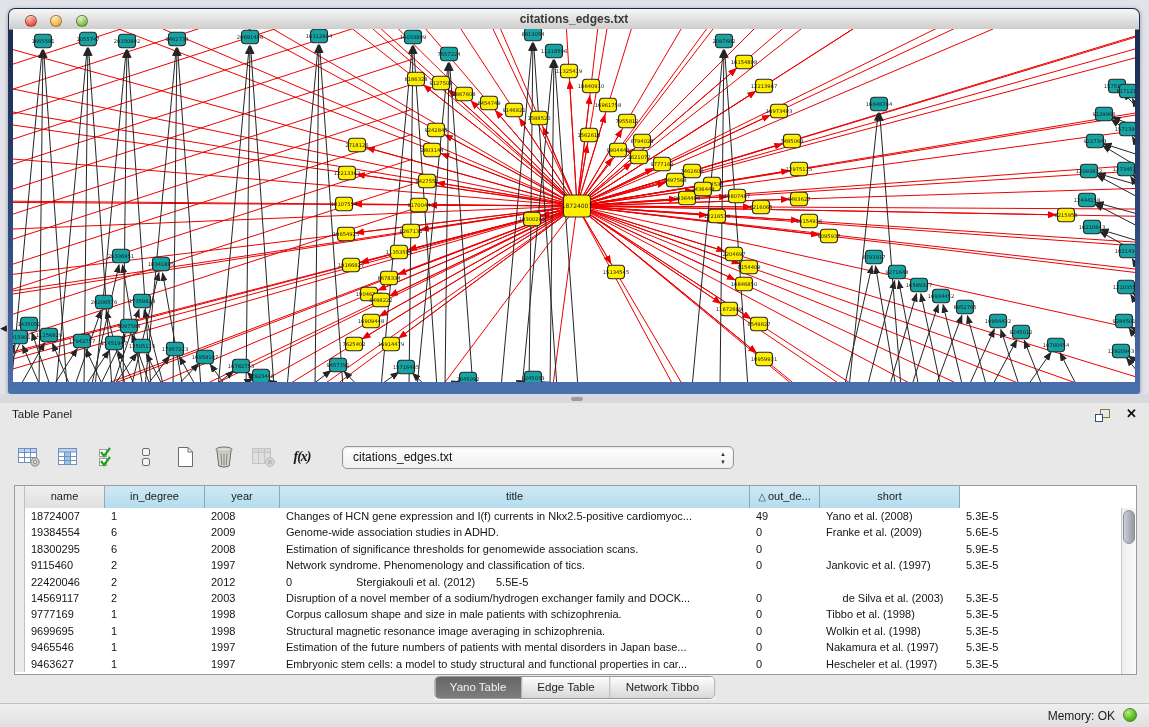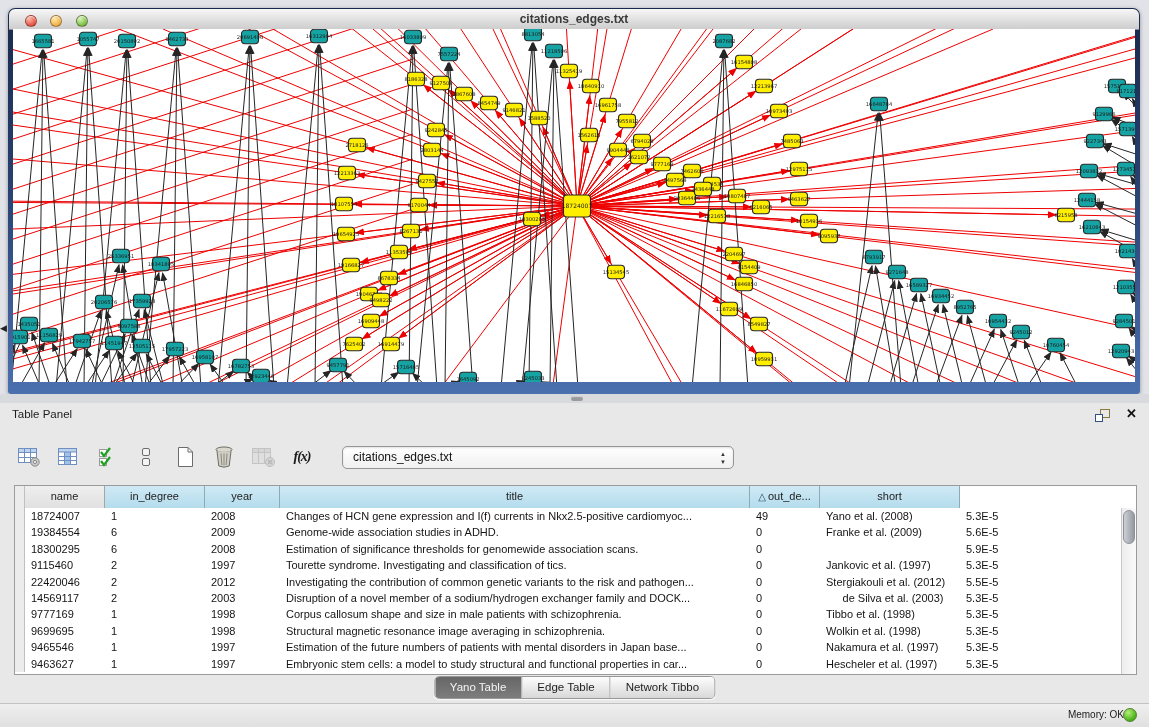--- a/index.html
+++ b/index.html
@@ -76,21 +76,21 @@
   .tabs{position:absolute;top:273px;left:50%;transform:translateX(-50%);
     display:flex;height:21px;border:1px solid #979797;border-radius:5px;overflow:hidden;
     background:#fff;box-shadow:0 1px 1px rgba(255,255,255,.8);}
   .tab{font-size:11.5px;line-height:20px;padding:0 15px;cursor:pointer;
     background:linear-gradient(#fdfdfd,#d8d8d8);color:#1e1e1e;border-left:1px solid #acacac;}
   .tab:first-child{border-left:none;}
   .tab.sel{background:linear-gradient(#666666,#7d7d7d);color:#f3f3f3;}
 
   .statusbar{position:absolute;left:0;bottom:0;width:100%;height:24px;
     background:linear-gradient(#efefef,#e0e0e0);border-top:1px solid #c2c2c2;box-sizing:border-box;}
-  .mem{position:absolute;right:25px;top:5px;font-size:10px;color:#1b1b1b;}
+  .mem{position:absolute;right:34px;top:5px;font-size:12px;color:#1b1b1b;}
   .memdot{position:absolute;right:12px;top:4px;width:14px;height:14px;border-radius:50%;
     background:radial-gradient(circle at 35% 30%,#b4ef77,#3fae12 75%);border:1px solid #57812f;box-sizing:border-box;}
 </style>
 </head>
 <body>
 
 <div class="screen">
 
   <div class="net-window">
     <div class="titlebar">
@@ -726,31 +726,30 @@
             <div class="tc" style="width: 470px;">Estimation of significance thresholds for genomewide association scans.</div>
             <div class="tc" style="width: 70px;">0</div>
             <div class="tc" style="width: 140px; margin-top: 20px;">Dudbridge et al. (2008)</div>
             <div class="tc" style="width: 88px; flex: 1 0 88px;">5.9E-5</div>
           </div>
           <div class="trow">
             <div class="tc strip" style="width: 10px;"></div>
             <div class="tc" style="width: 80px;">9115460</div>
             <div class="tc" style="width: 100px;">2</div>
             <div class="tc" style="width: 75px;">1997</div>
-            <div class="tc" style="width: 470px;">Tourette syndrome. Investigating and classification of tics.</div>
+            <div class="tc" style="width: 470px;">Network syndrome. Phenomenology and classification of tics.</div>
             <div class="tc" style="width: 70px;">0</div>
             <div class="tc" style="width: 140px;">Jankovic et al. (1997)</div>
             <div class="tc" style="width: 88px; flex: 1 0 88px;">5.3E-5</div>
           </div>
           <div class="trow">
             <div class="tc strip" style="width: 10px;"></div>
             <div class="tc" style="width: 80px;">22420046</div>
             <div class="tc" style="width: 100px;">2</div>
             <div class="tc" style="width: 75px;">2012</div>
-            <div class="tc" style="width: 470px;">Investigating the contribution of common genetic variants to the risk and pathogen...</div>
             <div class="tc" style="width: 70px;">0</div>
             <div class="tc" style="width: 140px;">Stergiakouli et al. (2012)</div>
             <div class="tc" style="width: 88px; flex: 1 0 88px;">5.5E-5</div>
           </div>
           <div class="trow">
             <div class="tc strip" style="width: 10px;"></div>
             <div class="tc" style="width: 80px;">14569117</div>
             <div class="tc" style="width: 100px;">2</div>
             <div class="tc" style="width: 75px;">2003</div>
             <div class="tc" style="width: 470px;">Disruption of a novel member of a sodium/hydrogen exchanger family and DOCK...</div>

